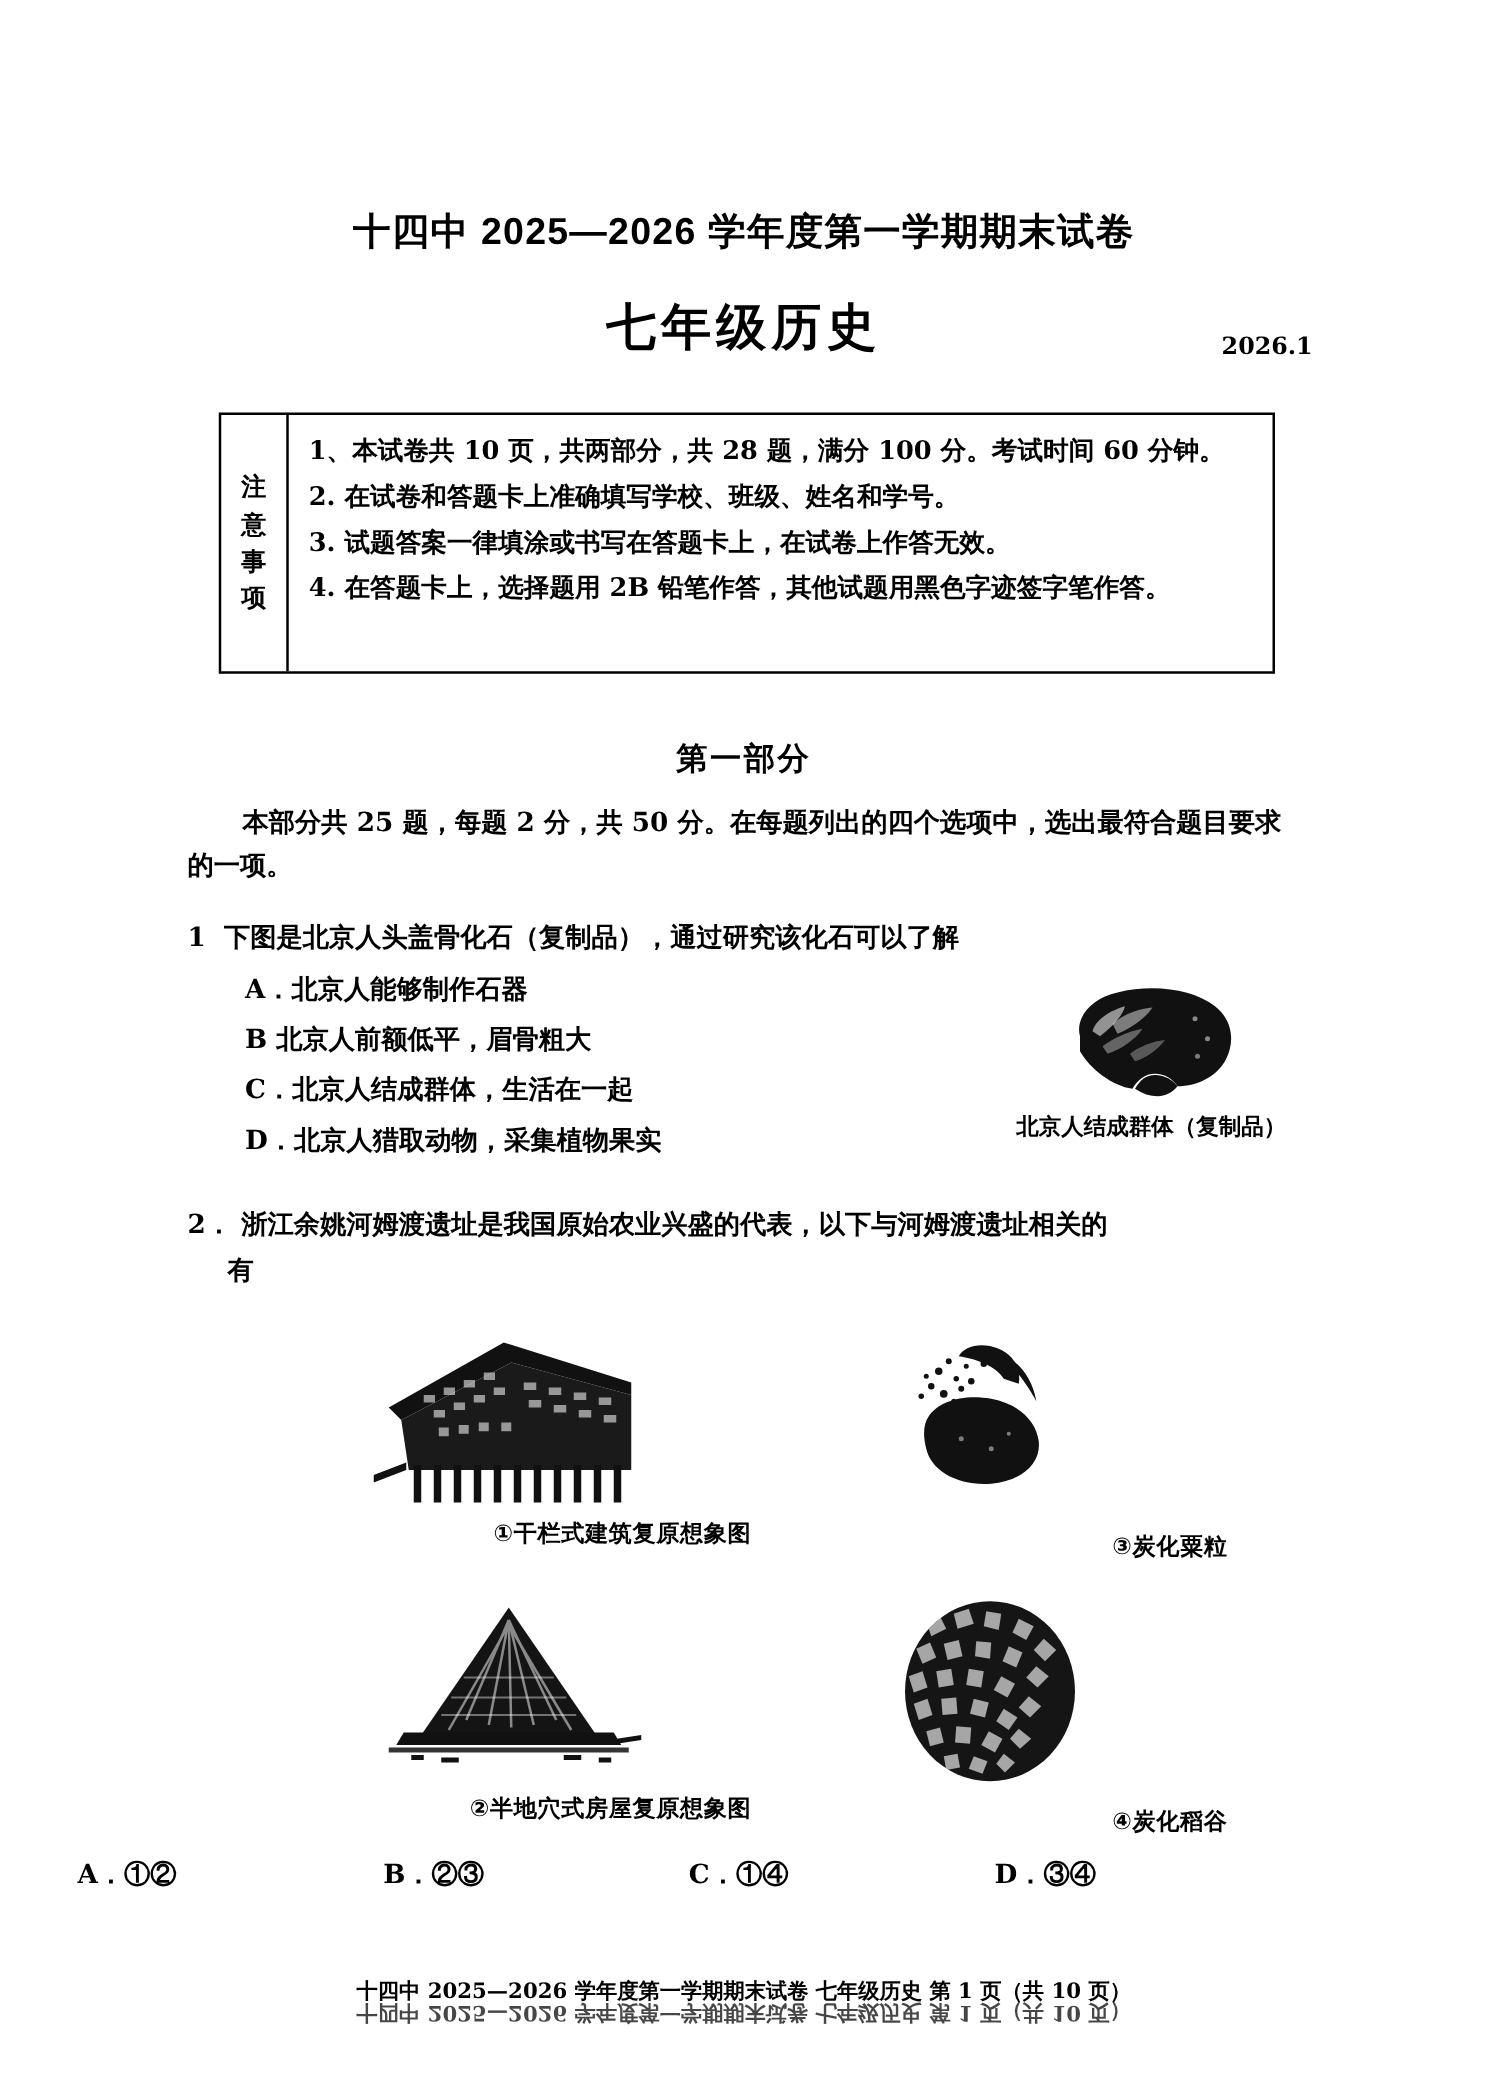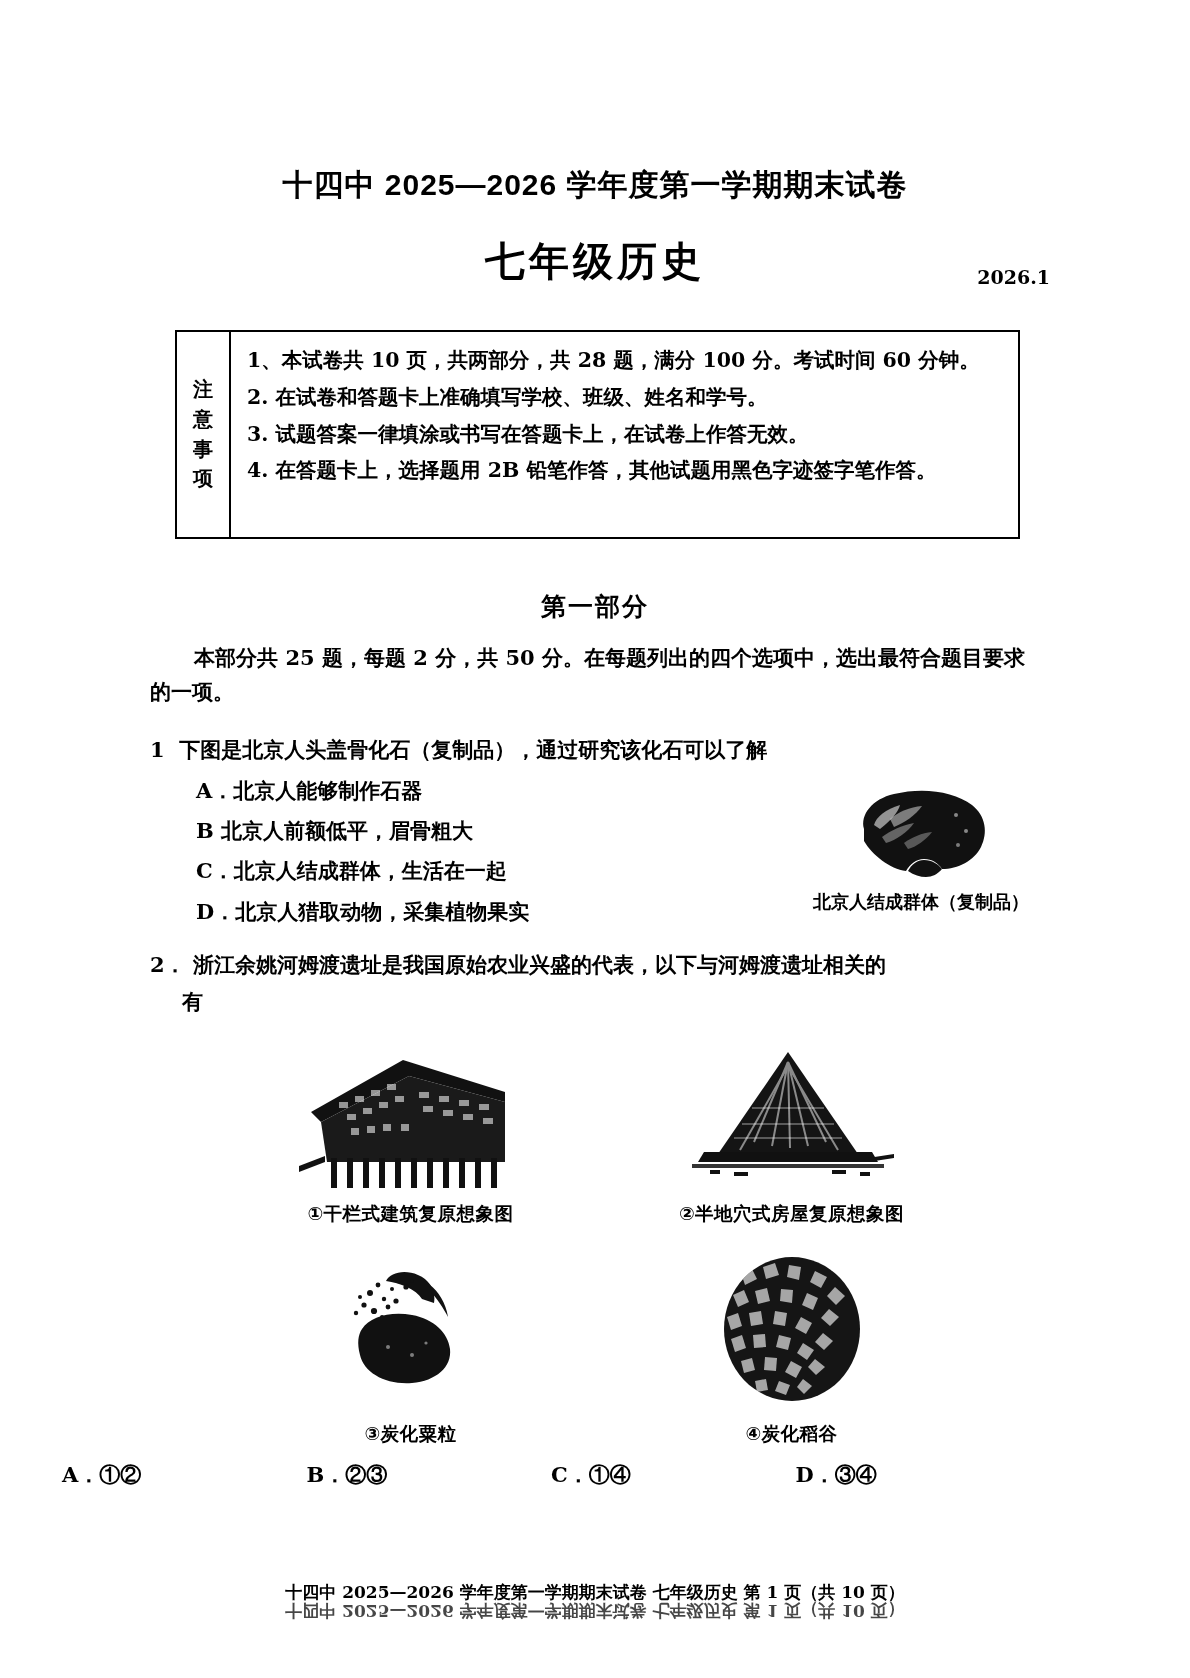--- a/index.html
+++ b/index.html
@@ -129,21 +129,21 @@
 
   
   .q2-indent{padding-left:32px;line-height:2.0;}
   .img-grid{
     margin:18px 0 0 0;
     display:grid;
     grid-template-columns:1fr 1fr;
     row-gap:22px;
     padding:0 60px 0 70px;
   }
-  .img-cell{text-align:center;}
+  .img-cell{text-align:right;}
   .img-cell .art{height:150px;display:flex;align-items:flex-end;justify-content:center;}
   .img-cell .art.round{height:160px;align-items:center;}
   .img-cap{
     margin-top:8px;
     font-size:18.5px;
     font-weight:700;
     font-family:"DejaVu Sans","Liberation Sans",sans-serif;
     letter-spacing:.5px;
   }
 
@@ -230,21 +230,21 @@
         <path d="M58,58 C66,52 76,48 86,47 C80,55 70,62 62,64 Z" fill="#fff" opacity=".3"></path>
         <path d="M96,84 C92,89 86,92 80,92 C74,92 68,90 62,86 C66,79 71,75 78,75 C86,75 92,79 96,84 Z" fill="#111"></path>
         <circle cx="110" cy="30" r="2" fill="#fff" opacity=".5"></circle>
         <circle cx="120" cy="46" r="2" fill="#fff" opacity=".5"></circle>
         <circle cx="112" cy="60" r="2" fill="#fff" opacity=".45"></circle>
       </svg>
       <div class="fig-caption">北京人结成群体（复制品）</div>
     </div>
   </div>
 
-  <div class="q" style="margin-top:16px;">
+  <div class="q" style="margin-top:30px;">
     <div class="q-stem">
       <span>2．</span>
       <span>浙江余姚河姆渡遗址是我国原始农业兴盛的代表，以下与河姆渡遗址相关的</span>
     </div>
     <div class="q2-indent">有</div>
 
     <div class="img-grid">
 
       <div class="img-cell">
         <div class="art">
@@ -286,52 +286,20 @@
                 <rect x="184" y="112" width="6" height="30"></rect>
               <rect x="200" y="112" width="6" height="30"></rect>
             </g>
             <path d="M8,120 L34,110 L34,116 L8,126 Z" fill="#111"></path>
           </svg>
         </div>
         <div class="img-cap">①干栏式建筑复原想象图</div>
       </div>
 
       <div class="img-cell">
-        <div class="art">
-          <svg width="220" height="145" viewBox="0 0 220 145">
-            <path d="M106,6 L176,108 L36,108 Z" fill="#141414"></path>
-            <g stroke="#fff" stroke-width="2" opacity=".5">
-              <line x1="106" y1="16" x2="72" y2="96"></line>
-                <line x1="106" y1="16" x2="90" y2="100"></line>
-              <line x1="106" y1="16" x2="108" y2="102"></line>
-                <line x1="106" y1="16" x2="126" y2="100"></line>
-              <line x1="106" y1="16" x2="144" y2="96"></line>
-                <line x1="106" y1="20" x2="58" y2="104"></line>
-              <line x1="106" y1="20" x2="156" y2="104"></line>
-            </g>
-            <g stroke="#fff" stroke-width="1.6" opacity=".4">
-              <line x1="60" y1="78" x2="152" y2="78"></line>
-                <line x1="52" y1="92" x2="160" y2="92"></line>
-              <line x1="70" y1="62" x2="142" y2="62"></line>
-            </g>
-            <path d="M22,106 L190,106 L196,116 L16,116 Z" fill="#111"></path>
-            <path d="M10,118 L202,118 L202,122 L10,122 Z" fill="#111" opacity=".85"></path>
-            <path d="M186,112 L212,108 L212,112 L186,116 Z" fill="#111"></path>
-            <g fill="#111">
-              <rect x="28" y="124" width="10" height="4"></rect>
-                <rect x="52" y="126" width="14" height="4"></rect>
-              <rect x="150" y="124" width="14" height="4"></rect>
-                <rect x="178" y="126" width="10" height="4"></rect>
-            </g>
-          </svg>
-        </div>
-        <div class="img-cap">②半地穴式房屋复原想象图</div>
-      </div>
-
-      <div class="img-cell">
         <div class="art round">
           <svg width="170" height="160" viewBox="0 0 170 160">
             <path d="M60,30 C64,22 78,18 92,24 C104,29 110,40 108,52 L96,48 C90,38 74,32 60,30 Z" fill="#111"></path>
             <g fill="#111">
               <circle cx="44" cy="42" r="3"></circle>
                 <circle cx="52" cy="34" r="2.4"></circle>
                 <circle cx="38" cy="54" r="2.6"></circle>
               <circle cx="58" cy="48" r="2.2"></circle>
                 <circle cx="48" cy="60" r="3.1"></circle>
                 <circle cx="66" cy="38" r="2"></circle>
@@ -348,20 +316,52 @@
                      C126,116 110,130 86,132 C60,134 38,122 34,104 C31,92 32,84 36,78 Z" fill="#111"></path>
             <path d="M104,34 C112,40 120,52 122,66 C118,58 110,46 104,40 Z" fill="#111"></path>
             <g fill="#fff" opacity=".45">
               <circle cx="62" cy="96" r="2"></circle>
                 <circle cx="86" cy="104" r="2"></circle>
                 <circle cx="100" cy="92" r="1.6"></circle>
             </g>
           </svg>
         </div>
         <div class="img-cap">③炭化粟粒</div>
+      </div>
+
+      <div class="img-cell">
+        <div class="art">
+          <svg width="220" height="145" viewBox="0 0 220 145">
+            <path d="M106,6 L176,108 L36,108 Z" fill="#141414"></path>
+            <g stroke="#fff" stroke-width="2" opacity=".5">
+              <line x1="106" y1="16" x2="72" y2="96"></line>
+                <line x1="106" y1="16" x2="90" y2="100"></line>
+              <line x1="106" y1="16" x2="108" y2="102"></line>
+                <line x1="106" y1="16" x2="126" y2="100"></line>
+              <line x1="106" y1="16" x2="144" y2="96"></line>
+                <line x1="106" y1="20" x2="58" y2="104"></line>
+              <line x1="106" y1="20" x2="156" y2="104"></line>
+            </g>
+            <g stroke="#fff" stroke-width="1.6" opacity=".4">
+              <line x1="60" y1="78" x2="152" y2="78"></line>
+                <line x1="52" y1="92" x2="160" y2="92"></line>
+              <line x1="70" y1="62" x2="142" y2="62"></line>
+            </g>
+            <path d="M22,106 L190,106 L196,116 L16,116 Z" fill="#111"></path>
+            <path d="M10,118 L202,118 L202,122 L10,122 Z" fill="#111" opacity=".85"></path>
+            <path d="M186,112 L212,108 L212,112 L186,116 Z" fill="#111"></path>
+            <g fill="#111">
+              <rect x="28" y="124" width="10" height="4"></rect>
+                <rect x="52" y="126" width="14" height="4"></rect>
+              <rect x="150" y="124" width="14" height="4"></rect>
+                <rect x="178" y="126" width="10" height="4"></rect>
+            </g>
+          </svg>
+        </div>
+        <div class="img-cap">②半地穴式房屋复原想象图</div>
       </div>
 
       <div class="img-cell">
         <div class="art round">
           <svg width="190" height="160" viewBox="0 0 190 160">
             <defs>
               <clipPath id="riceClip">
                 <ellipse cx="95" cy="78" rx="68" ry="72"></ellipse>
               </clipPath>
             </defs>

